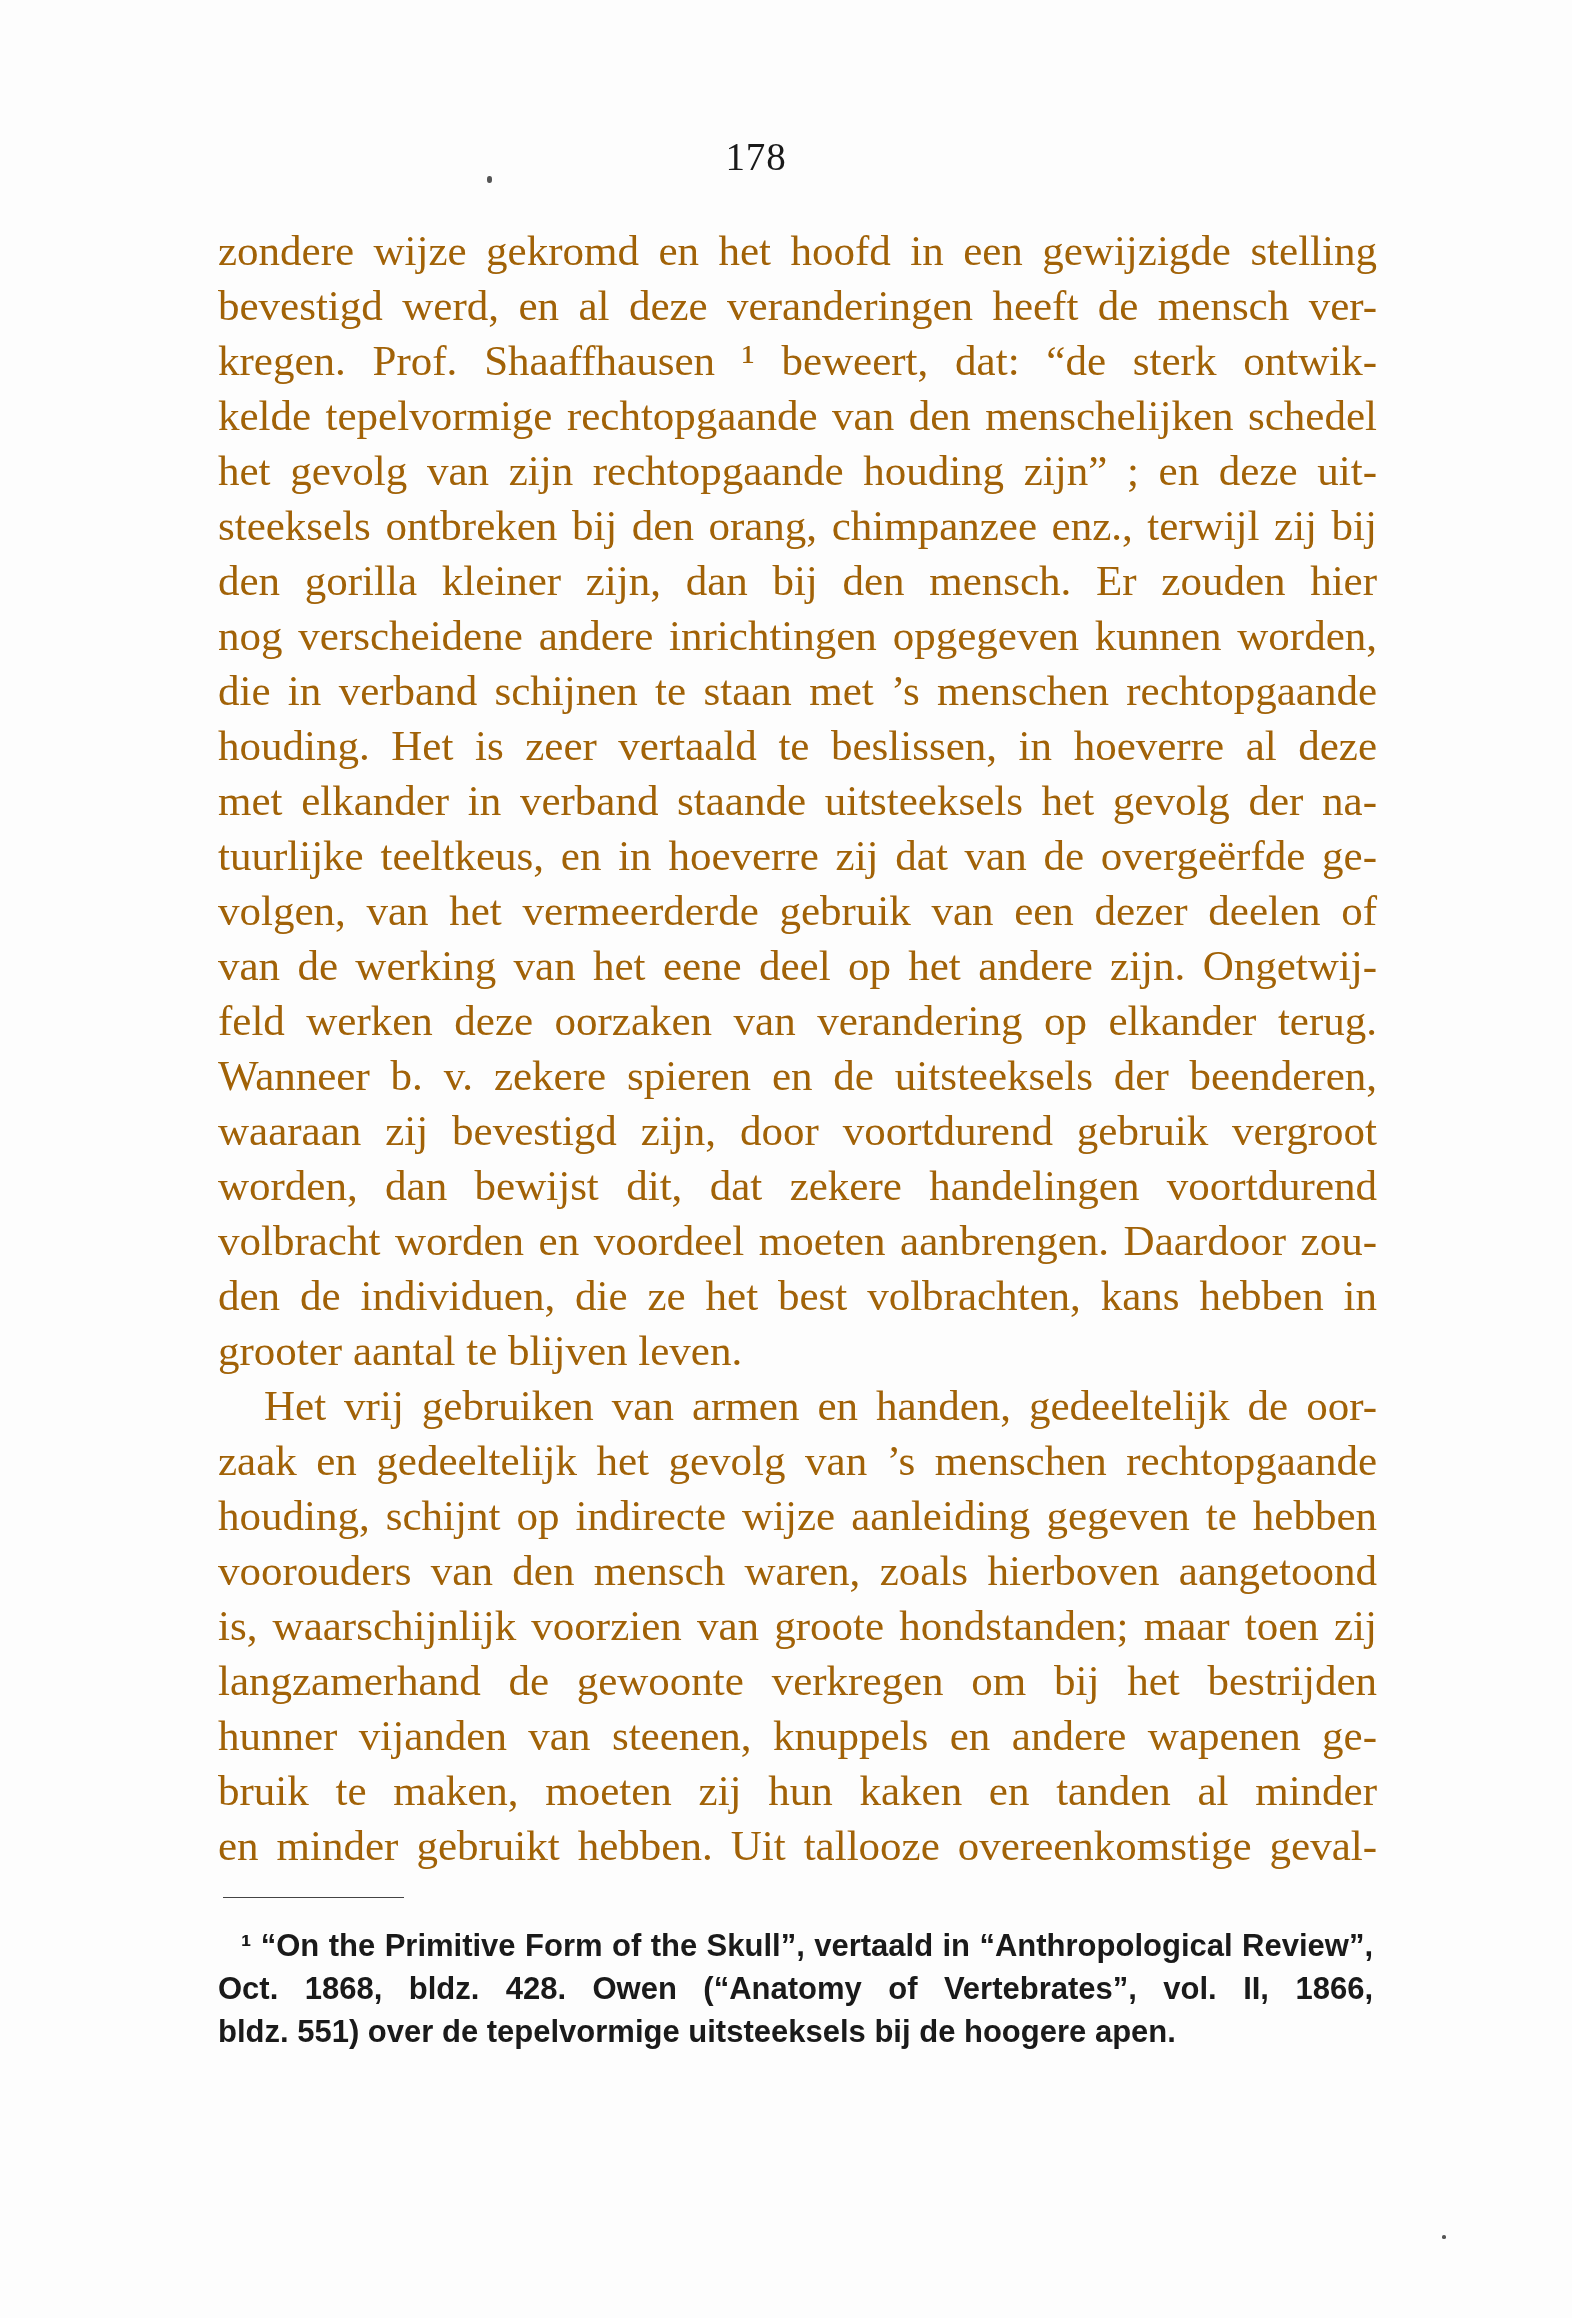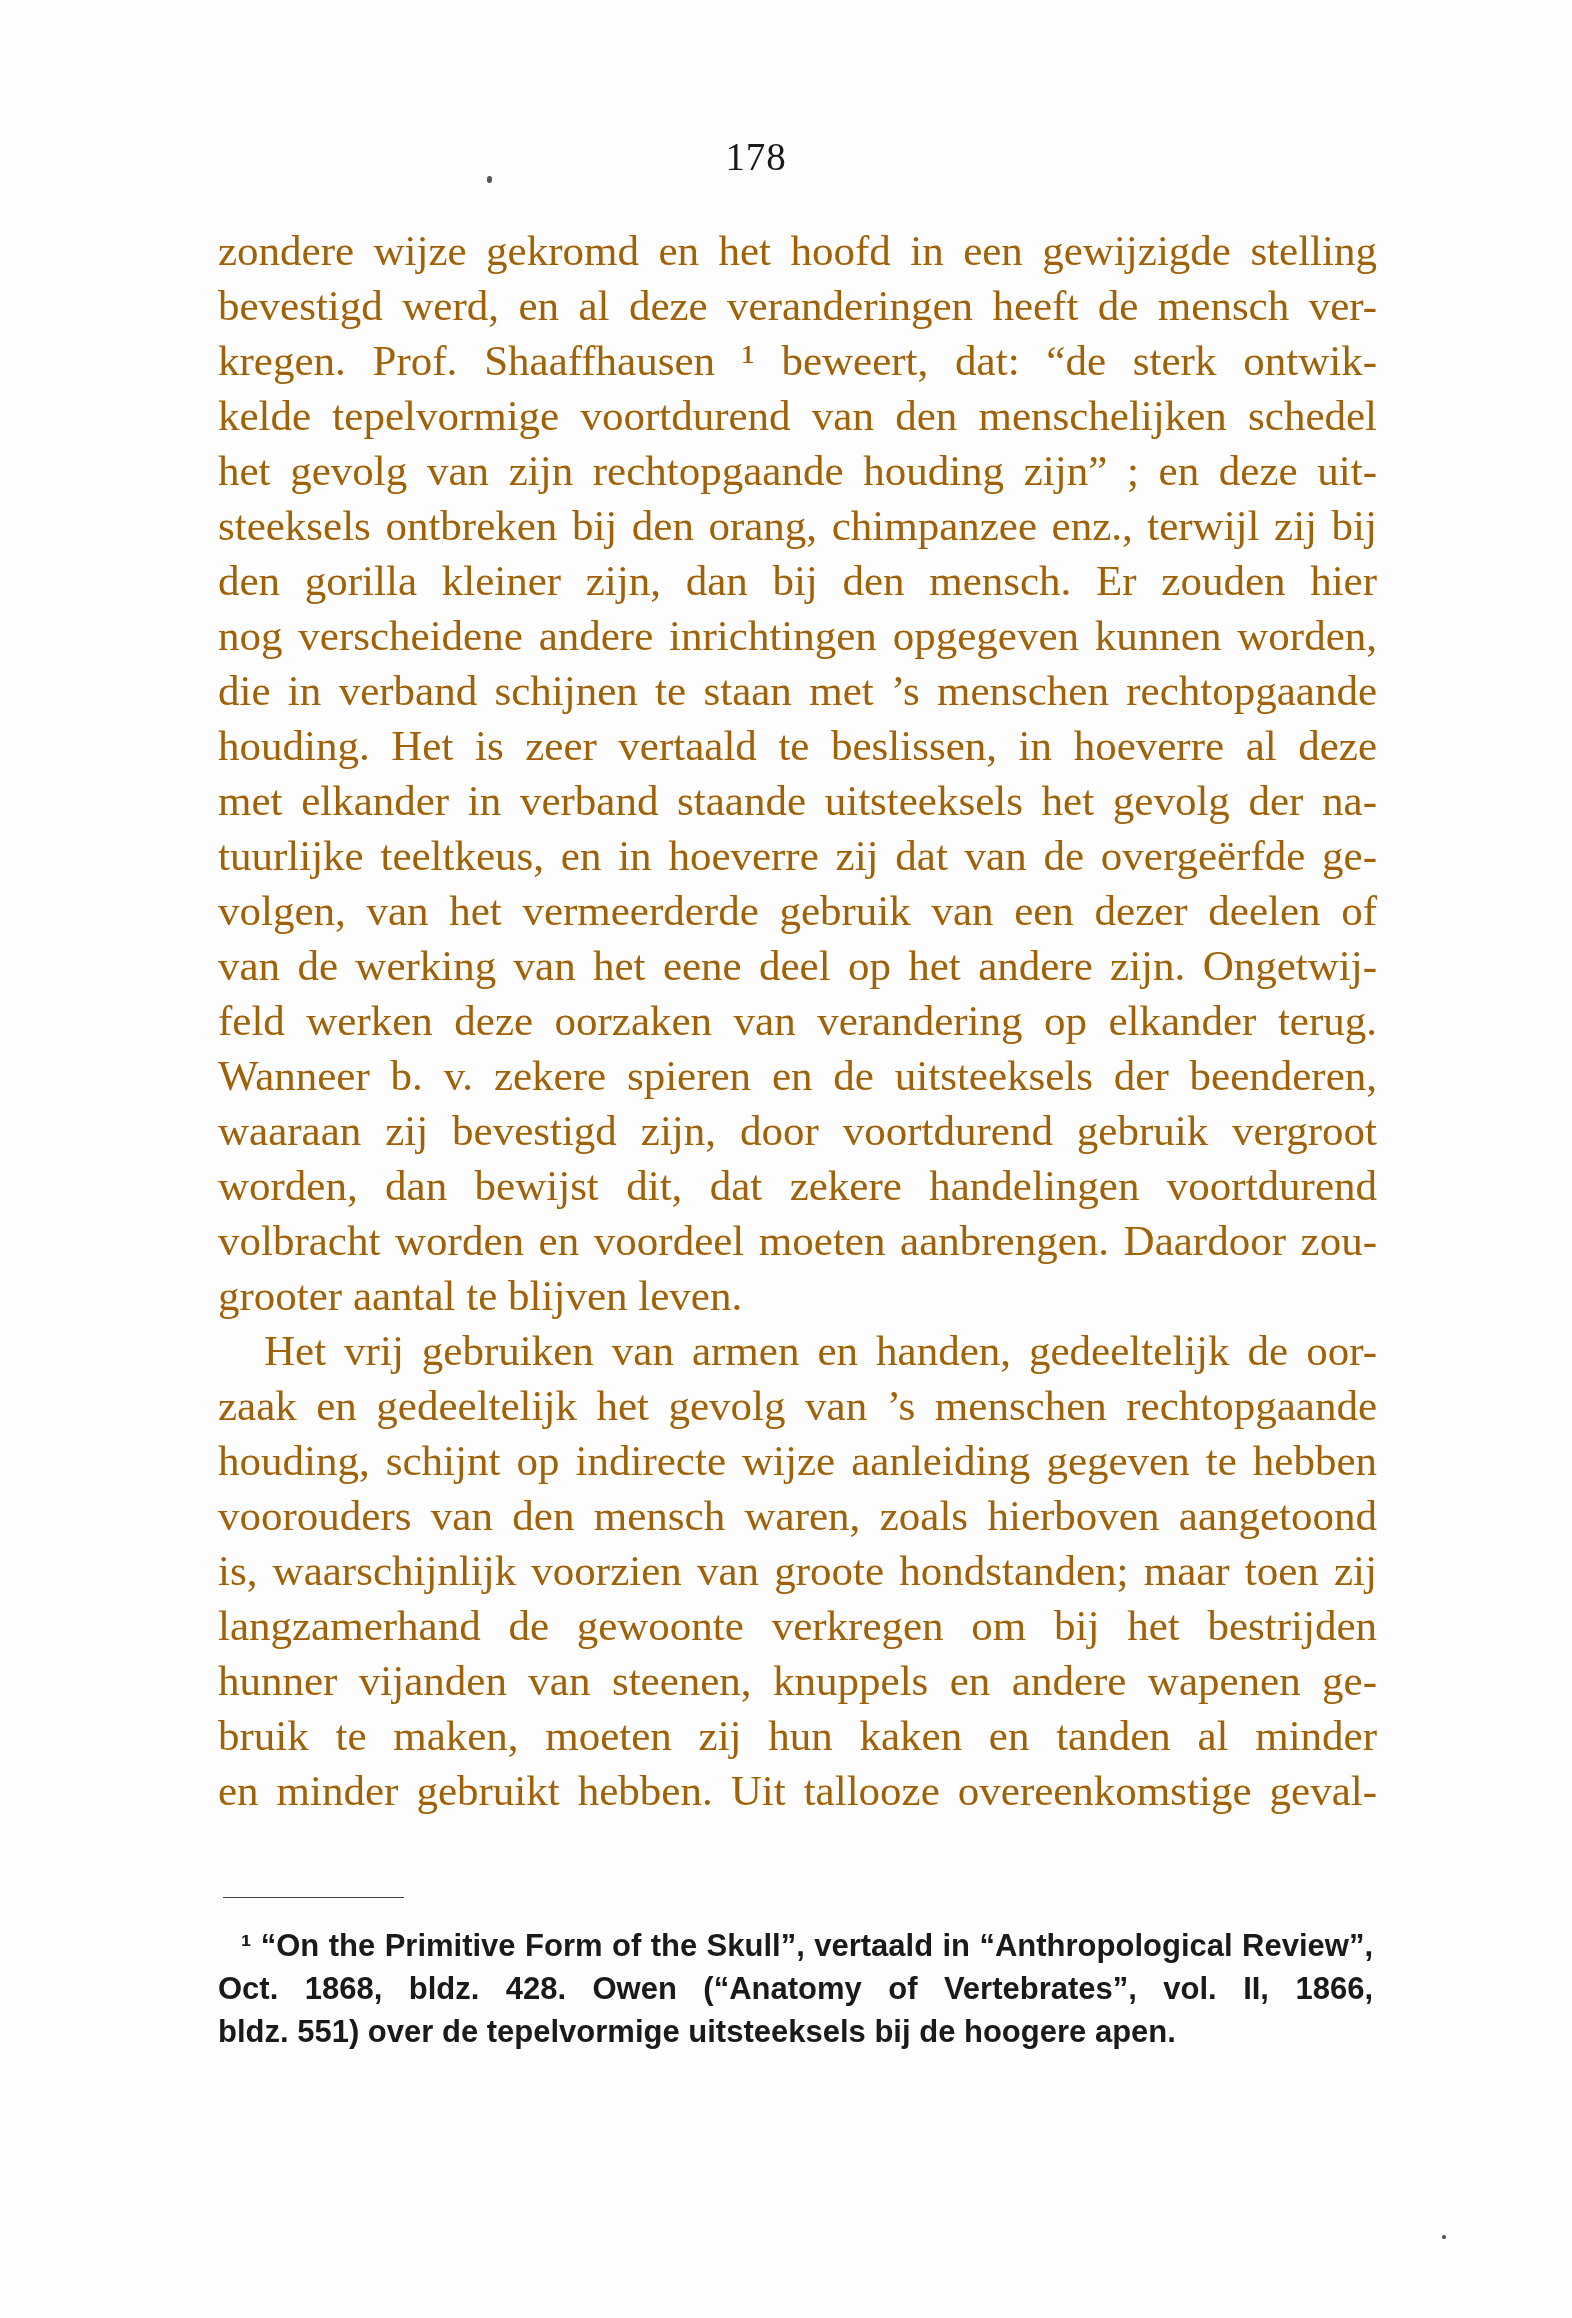--- a/index.html
+++ b/index.html
@@ -23,36 +23,37 @@
 </head>
 <body>
 
 <div class="page">
   <div class="pagenum">178</div>
 
   <div class="body-text">
     <span class="line">zondere wijze gekromd en het hoofd in een gewijzigde stelling</span>
     <span class="line">bevestigd werd, en al deze veranderingen heeft de mensch ver-</span>
     <span class="line">kregen. Prof. Shaaffhausen ¹ beweert, dat: “de sterk ontwik-</span>
-    <span class="line">kelde tepelvormige voortdurend van den menschelijken schedel</span>
+    <span class="line">kelde tepelvormige rechtopgaande van den menschelijken schedel</span>
     <span class="line">het gevolg van zijn rechtopgaande houding zijn” ; en deze uit-</span>
     <span class="line">steeksels ontbreken bij den orang, chimpanzee enz., terwijl zij bij</span>
     <span class="line">den gorilla kleiner zijn, dan bij den mensch. Er zouden hier</span>
     <span class="line">nog verscheidene andere inrichtingen opgegeven kunnen worden,</span>
     <span class="line">die in verband schijnen te staan met ’s menschen rechtopgaande</span>
     <span class="line">houding. Het is zeer vertaald te beslissen, in hoeverre al deze</span>
     <span class="line">met elkander in verband staande uitsteeksels het gevolg der na-</span>
     <span class="line">tuurlijke teeltkeus, en in hoeverre zij dat van de overgeërfde ge-</span>
     <span class="line">volgen, van het vermeerderde gebruik van een dezer deelen of</span>
     <span class="line">van de werking van het eene deel op het andere zijn. Ongetwij-</span>
     <span class="line">feld werken deze oorzaken van verandering op elkander terug.</span>
     <span class="line">Wanneer b. v. zekere spieren en de uitsteeksels der beenderen,</span>
     <span class="line">waaraan zij bevestigd zijn, door voortdurend gebruik vergroot</span>
     <span class="line">worden, dan bewijst dit, dat zekere handelingen voortdurend</span>
     <span class="line">volbracht worden en voordeel moeten aanbrengen. Daardoor zou-</span>
+    <span class="line">den de individuen, die ze het best volbrachten, kans hebben in</span>
     <span class="line last">grooter aantal te blijven leven.</span>
     <span class="line indent">Het vrij gebruiken van armen en handen, gedeeltelijk de oor-</span>
     <span class="line">zaak en gedeeltelijk het gevolg van ’s menschen rechtopgaande</span>
     <span class="line">houding, schijnt op indirecte wijze aanleiding gegeven te hebben</span>
     <span class="line">voorouders van den mensch waren, zoals hierboven aangetoond</span>
     <span class="line">is, waarschijnlijk voorzien van groote hondstanden; maar toen zij</span>
     <span class="line">langzamerhand de gewoonte verkregen om bij het bestrijden</span>
     <span class="line">hunner vijanden van steenen, knuppels en andere wapenen ge-</span>
     <span class="line">bruik te maken, moeten zij hun kaken en tanden al minder</span>
     <span class="line">en minder gebruikt hebben. Uit tallooze overeenkomstige geval-</span>

